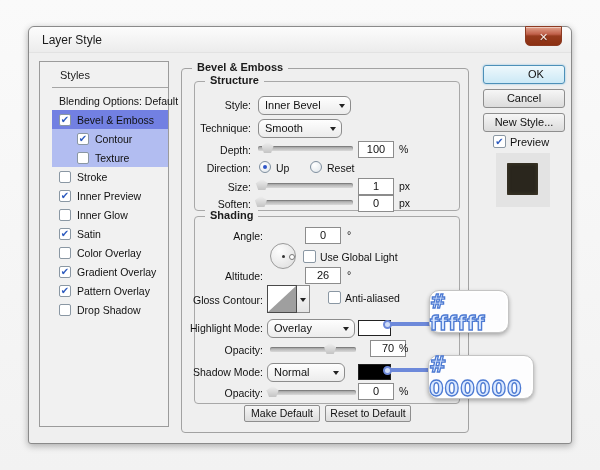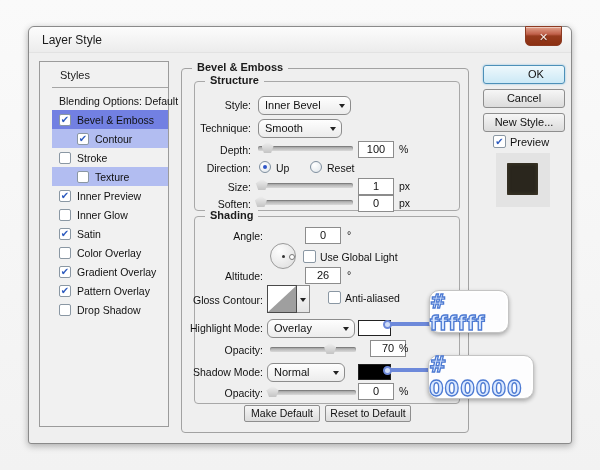--- a/index.html
+++ b/index.html
@@ -139,27 +139,27 @@
             <span class="row-label">Blending Options: Default</span>
           </div>
           <div class="row selected">
             <span class="cb">✔</span>
             <span class="row-label">Bevel &amp; Emboss</span>
           </div>
           <div class="row sub indent">
             <span class="cb">✔</span>
             <span class="row-label">Contour</span>
           </div>
+          <div class="row sub indent">
+            <span class="cb"></span>
+            <span class="row-label">Texture</span>
+          </div>
           <div class="row">
             <span class="cb"></span>
             <span class="row-label">Stroke</span>
-          </div>
-          <div class="row sub indent">
-            <span class="cb"></span>
-            <span class="row-label">Texture</span>
           </div>
           <div class="row">
             <span class="cb">✔</span>
             <span class="row-label">Inner Preview</span>
           </div>
           <div class="row">
             <span class="cb"></span>
             <span class="row-label">Inner Glow</span>
           </div>
           <div class="row">

